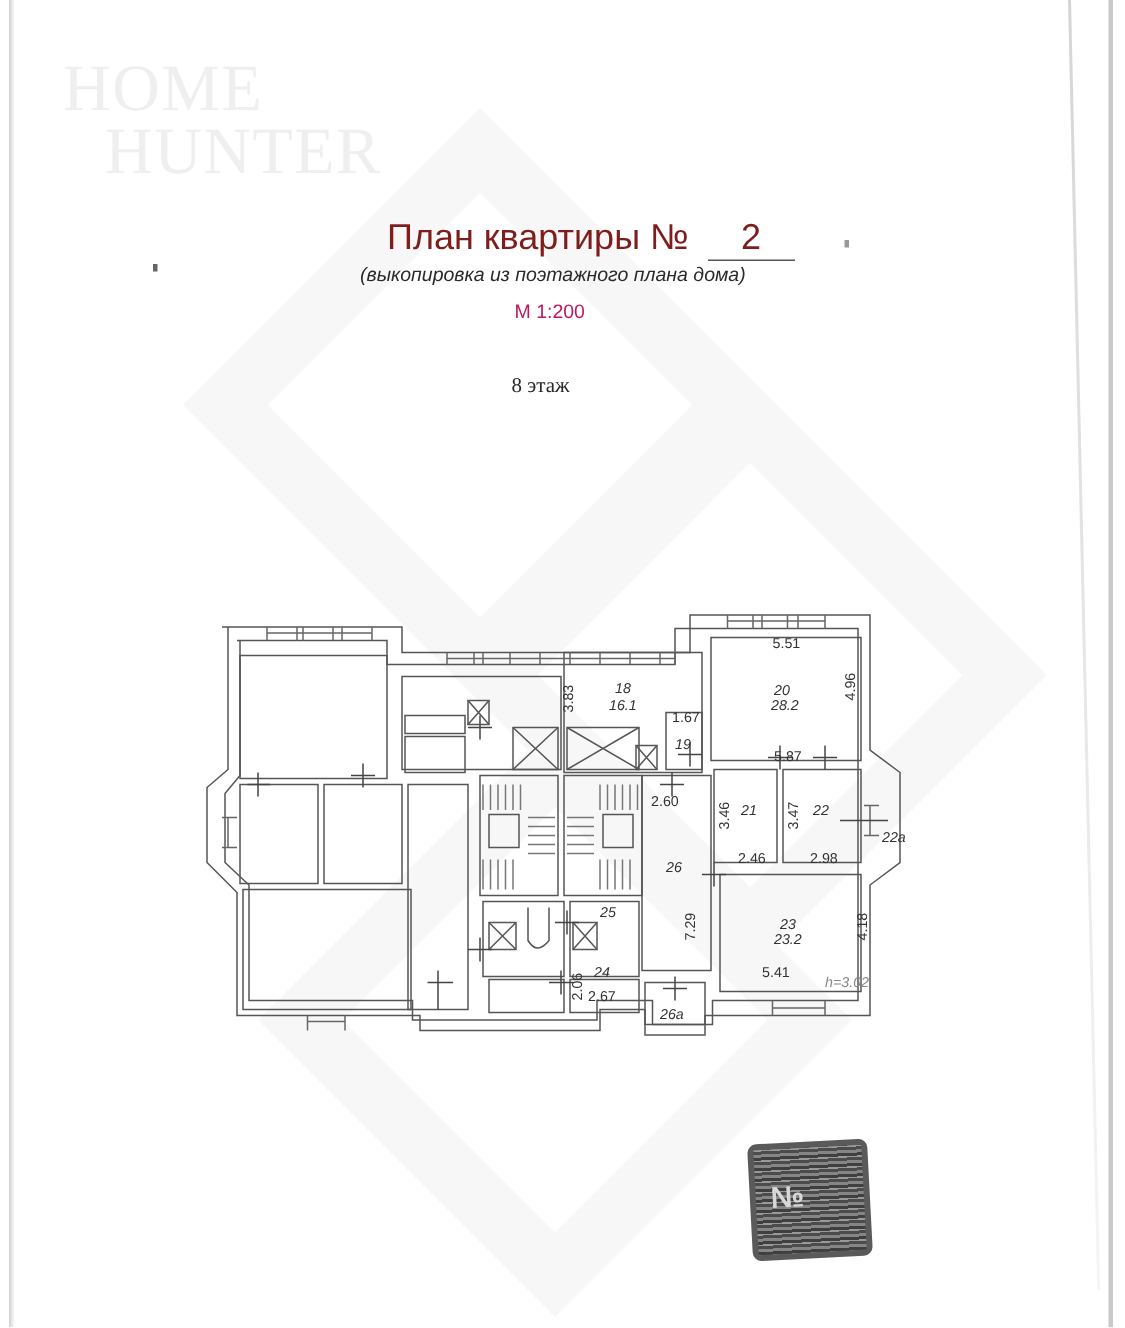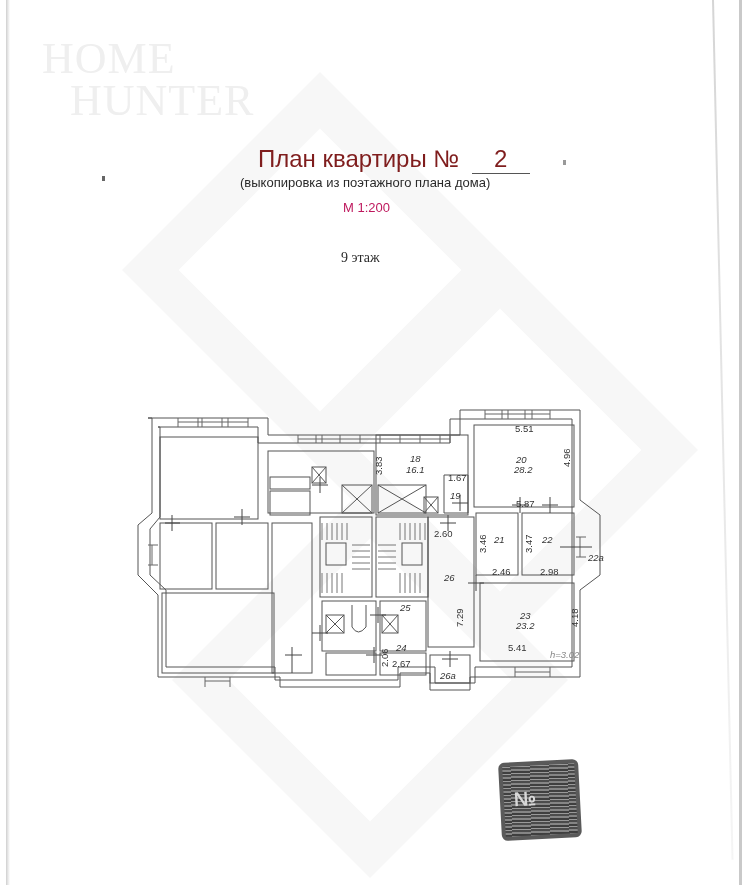--- a/index.html
+++ b/index.html
@@ -5,21 +5,21 @@
   html, body { margin:0; padding:0; }
   body { width:750px; height:885px; background:#ffffff; position:relative; overflow:hidden; font-family:"Liberation Sans", sans-serif; }
   .page-edge-left { position:absolute; left:6px; top:0; width:4px; height:885px; background:linear-gradient(to right,#cfcfcf,#e8e8e8,#ffffff); }
   .page-edge-right { position:absolute; right:8px; top:0; width:3px; height:885px; background:#c9c9c9; }
   .page-fold { position:absolute; left:712px; top:0; width:2px; height:860px; background:linear-gradient(to bottom,#d5d5d5,#e6e6e6,#f5f5f5); transform:rotate(-1.3deg); transform-origin:top left; }
   .watermark-diamond { position:absolute; border:40px solid #f7f7f7; transform:rotate(45deg); }
   .logo { position:absolute; left:42px; top:38px; color:#efefef; font-family:"Liberation Serif", serif; font-size:44px; line-height:42px; letter-spacing:1px; }
   .logo .l2 { display:block; padding-left:28px; }
   .title { position:absolute; left:258px; top:145px; font-size:24px; color:#7f1d1d; }
   .title-num { display:inline-block; width:58px; border-bottom:1px solid #555; text-align:center; margin-left:6px; }
-  .subtitle { position:absolute; left:240px; top:175px; font-size:13px; color:#2a2a2a; }
+  .subtitle { position:absolute; left:240px; top:175px; font-size:13px; color:#2a2a2a;font-style:italic; }
   .scale { position:absolute; left:343px; top:200px; font-size:13px; color:#be185d; }
   .floor { position:absolute; left:341px; top:250px; font-size:14px; color:#2a2a2a; font-family:"Liberation Serif", serif; }
   .dot { position:absolute; width:3px; height:5px; background:#666; }
   .plan { position:absolute; left:130px; top:405px; }
   .lbl { font-family:"Liberation Sans", sans-serif; fill:#333; font-size:9.5px; }
   .lbl-i { font-style:italic; }
   .stamp { position:absolute; left:500px; top:761px; width:80px; height:78px; border-radius:6px; background:#5a5a5a; transform:rotate(-3deg); overflow:hidden; }
   .stamp .pat { position:absolute; inset:4px; background:repeating-linear-gradient(0deg,#3c3c3c 0 2px,#8a8a8a 2px 4px,#4a4a4a 4px 6px,#a0a0a0 6px 7px); opacity:.9; }
   .stamp .no { position:absolute; left:14px; top:26px; font-size:20px; color:#d8d8d8; font-weight:bold; }
 </style>
@@ -38,21 +38,21 @@
   <span>HOME</span>
   <span class="l2">HUNTER</span>
 </div>
 
 <div class="title">
   <span>План квартиры №</span>
   <span class="title-num">2</span>
 </div>
 <div class="subtitle">(выкопировка из поэтажного плана дома)</div>
 <div class="scale">М 1:200</div>
-<div class="floor">9 этаж</div>
+<div class="floor">8 этаж</div>
 <div class="dot" style="left:102px;top:176px;"></div>
 <div class="dot" style="left:563px;top:160px;background:#999;"></div>
 
 <svg class="plan" width="490" height="300" viewBox="0 0 490 300">
   <g fill="none" stroke="#555" stroke-width="1">
 
     <path d="M18 13 H138 V30 H330 V5 H450 V95 L470 110 V170 L450 185 V272 H340 V285 H300 V268 H270 V282 H150 V272 H28 V190 L8 170 V120 L22 108 V13 Z"></path>
     <path d="M28 22 H128 V38 H320 V14 H442 V262 H345 V278 H305 V262 H268 V275 H145 V262 H36 V185 L20 170 V124 L30 112 V22 Z"></path>
 
     <rect x="30" y="32" width="98" height="82"></rect>

